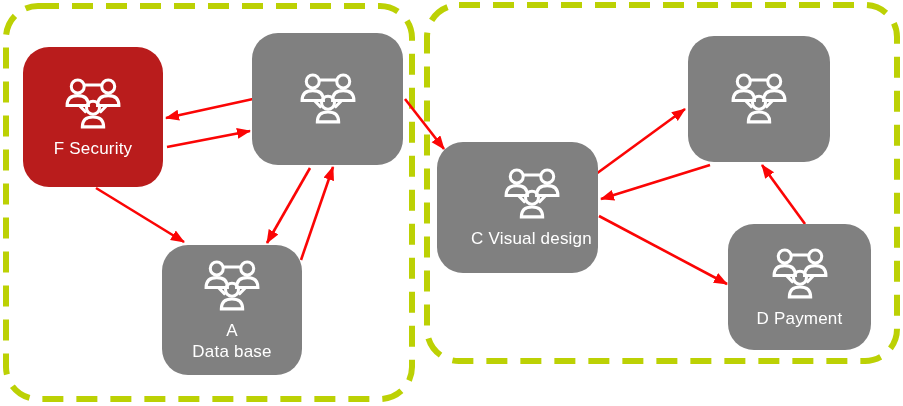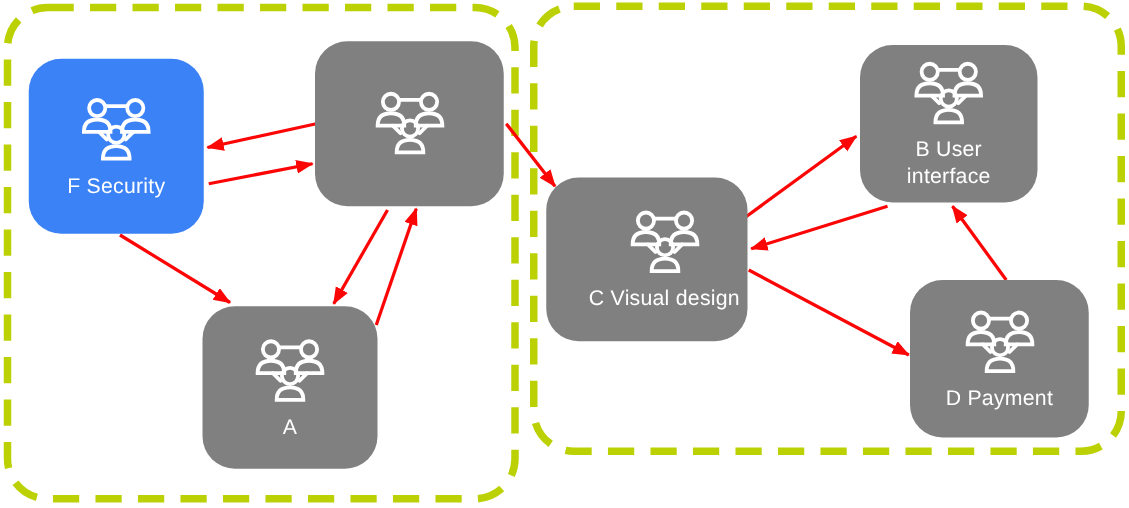--- a/index.html
+++ b/index.html
@@ -68,21 +68,21 @@
         <line x1="310" y1="168" x2="267" y2="243" stroke="#fb0505" stroke-width="2.6" marker-end="url(#arrowhead)"></line>
         <line x1="301" y1="260" x2="333" y2="167" stroke="#fb0505" stroke-width="2.6" marker-end="url(#arrowhead)"></line>
         <line x1="405" y1="99" x2="444" y2="149" stroke="#fb0505" stroke-width="2.6" marker-end="url(#arrowhead)"></line>
         <line x1="596" y1="174" x2="685" y2="109" stroke="#fb0505" stroke-width="2.6" marker-end="url(#arrowhead)"></line>
         <line x1="710" y1="165" x2="601" y2="199" stroke="#fb0505" stroke-width="2.6" marker-end="url(#arrowhead)"></line>
         <line x1="599" y1="216" x2="727" y2="284" stroke="#fb0505" stroke-width="2.6" marker-end="url(#arrowhead)"></line>
         <line x1="805" y1="224" x2="762" y2="165" stroke="#fb0505" stroke-width="2.6" marker-end="url(#arrowhead)"></line>
       </g>
   </svg>
   <div id="nodes-g">
-      <div class="node" style="left: 23px; top: 47px; width: 140px; height: 140px; background: #3b82f6; color: rgb(255, 255, 255);">
+      <div class="node" style="left: 23px; top: 47px; width: 140px; height: 140px; background: #b91c1c; color: rgb(255, 255, 255);">
         <svg class="team-icon" viewBox="0 0 84 72">
           <g fill="none" stroke="#ffffff" stroke-width="4" stroke-linecap="round">
             <line x1="31" y1="11" x2="53" y2="11"></line>
             <line x1="24" y1="38" x2="32" y2="46"></line>
             <line x1="60" y1="38" x2="52" y2="46"></line>
             <circle cx="22" cy="13" r="8.5"></circle>
             <path d="M8 38 Q8 25 22 25 Q36 25 36 38 Z"></path>
             <circle cx="62" cy="13" r="8.5"></circle>
             <path d="M48 38 Q48 25 62 25 Q76 25 76 38 Z"></path>
             <circle cx="42" cy="41" r="8.5"></circle>
@@ -117,20 +117,21 @@
             <circle cx="22" cy="13" r="8.5"></circle>
             <path d="M8 38 Q8 25 22 25 Q36 25 36 38 Z"></path>
             <circle cx="62" cy="13" r="8.5"></circle>
             <path d="M48 38 Q48 25 62 25 Q76 25 76 38 Z"></path>
             <circle cx="42" cy="41" r="8.5"></circle>
             <path d="M28 66 Q28 53 42 53 Q56 53 56 66 Z"></path>
           </g>
         </svg>
         <div class="label">
           <span>A</span>
+          <span>Data base</span>
         </div>
       </div>
       <div class="node" style="left: 437px; top: 142px; width: 161px; height: 131px; background: rgb(128, 128, 128); color: rgb(255, 255, 255); padding-left: 28px;">
         <svg class="team-icon" viewBox="0 0 84 72">
           <g fill="none" stroke="#ffffff" stroke-width="4" stroke-linecap="round">
             <line x1="31" y1="11" x2="53" y2="11"></line>
             <line x1="24" y1="38" x2="32" y2="46"></line>
             <line x1="60" y1="38" x2="52" y2="46"></line>
             <circle cx="22" cy="13" r="8.5"></circle>
             <path d="M8 38 Q8 25 22 25 Q36 25 36 38 Z"></path>
@@ -151,24 +152,20 @@
             <line x1="24" y1="38" x2="32" y2="46"></line>
             <line x1="60" y1="38" x2="52" y2="46"></line>
             <circle cx="22" cy="13" r="8.5"></circle>
             <path d="M8 38 Q8 25 22 25 Q36 25 36 38 Z"></path>
             <circle cx="62" cy="13" r="8.5"></circle>
             <path d="M48 38 Q48 25 62 25 Q76 25 76 38 Z"></path>
             <circle cx="42" cy="41" r="8.5"></circle>
             <path d="M28 66 Q28 53 42 53 Q56 53 56 66 Z"></path>
           </g>
         </svg>
-        <div class="label">
-          <span>B User</span>
-          <span>interface</span>
-        </div>
       </div>
       <div class="node" style="left: 728px; top: 224px; width: 143px; height: 126px; background: rgb(128, 128, 128); color: rgb(255, 255, 255);">
         <svg class="team-icon" viewBox="0 0 84 72">
           <g fill="none" stroke="#ffffff" stroke-width="4" stroke-linecap="round">
             <line x1="31" y1="11" x2="53" y2="11"></line>
             <line x1="24" y1="38" x2="32" y2="46"></line>
             <line x1="60" y1="38" x2="52" y2="46"></line>
             <circle cx="22" cy="13" r="8.5"></circle>
             <path d="M8 38 Q8 25 22 25 Q36 25 36 38 Z"></path>
             <circle cx="62" cy="13" r="8.5"></circle>

